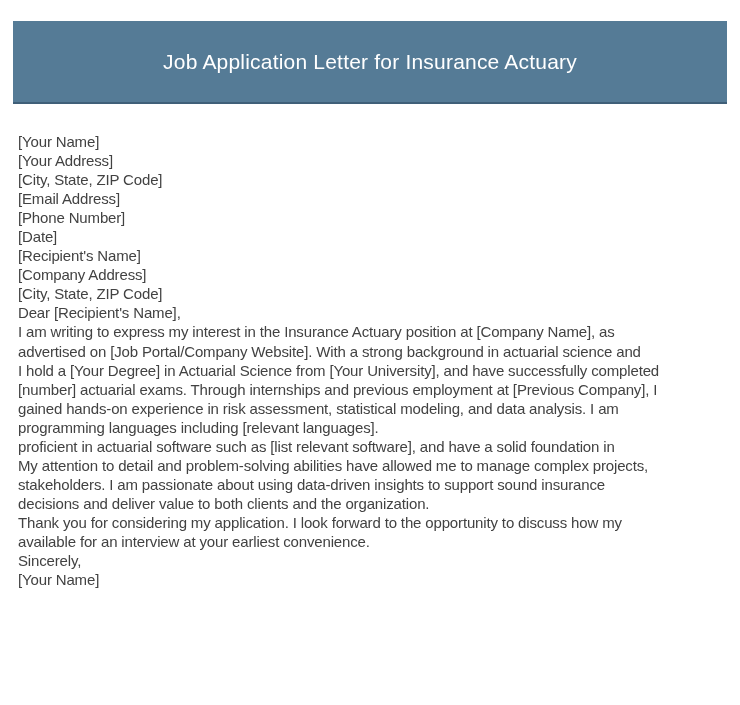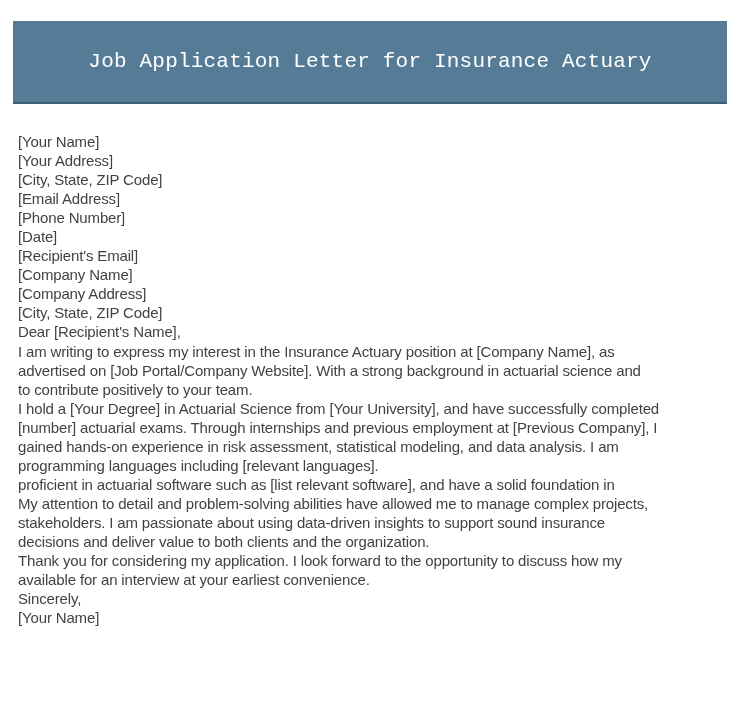--- a/index.html
+++ b/index.html
@@ -28,21 +28,20 @@
     align-items: center;
     justify-content: center;
   }
   .title {
     margin: 13px;
     color: #ffffff;
     font-size: 21px;
     font-weight: 500;
     letter-spacing: 0.2px;
     white-space: nowrap;
-    font-family: Liberation Mono, monospace;
   }
   .letter {
     position: absolute;
     left: 18px;
     top: 132px;
     width: 718px;
     color: #424242;
     font-size: 15px;
     line-height: 19.05px;
     letter-spacing: -0.15px;
@@ -58,28 +57,26 @@
   <header class="header-band" style="background: rgb(85, 123, 150); border-bottom-color: rgb(63, 95, 120);">
     <h1 class="title" style="color: rgb(255, 255, 255);">Job Application Letter for Insurance Actuary</h1>
   </header>
   <main class="letter" style="color: rgb(66, 66, 66);">
       <div class="line">[Your Name]</div>
       <div class="line">[Your Address]</div>
       <div class="line">[City, State, ZIP Code]</div>
       <div class="line">[Email Address]</div>
       <div class="line">[Phone Number]</div>
       <div class="line">[Date]</div>
-      <div class="line">[Recipient's Email]</div>
-      <div class="line">[Company Name]</div>
+      <div class="line">[Recipient's Name]</div>
       <div class="line">[Company Address]</div>
       <div class="line">[City, State, ZIP Code]</div>
       <div class="line">Dear [Recipient's Name],</div>
       <div class="line">I am writing to express my interest in the Insurance Actuary position at [Company Name], as</div>
       <div class="line">advertised on [Job Portal/Company Website]. With a strong background in actuarial science and</div>
-      <div class="line">to contribute positively to your team.</div>
       <div class="line">I hold a [Your Degree] in Actuarial Science from [Your University], and have successfully completed</div>
       <div class="line">[number] actuarial exams. Through internships and previous employment at [Previous Company], I</div>
       <div class="line">gained hands-on experience in risk assessment, statistical modeling, and data analysis. I am</div>
       <div class="line">programming languages including [relevant languages].</div>
       <div class="line">proficient in actuarial software such as [list relevant software], and have a solid foundation in</div>
       <div class="line">My attention to detail and problem-solving abilities have allowed me to manage complex projects,</div>
       <div class="line">stakeholders. I am passionate about using data-driven insights to support sound insurance</div>
       <div class="line">decisions and deliver value to both clients and the organization.</div>
       <div class="line">Thank you for considering my application. I look forward to the opportunity to discuss how my</div>
       <div class="line">available for an interview at your earliest convenience.</div>

